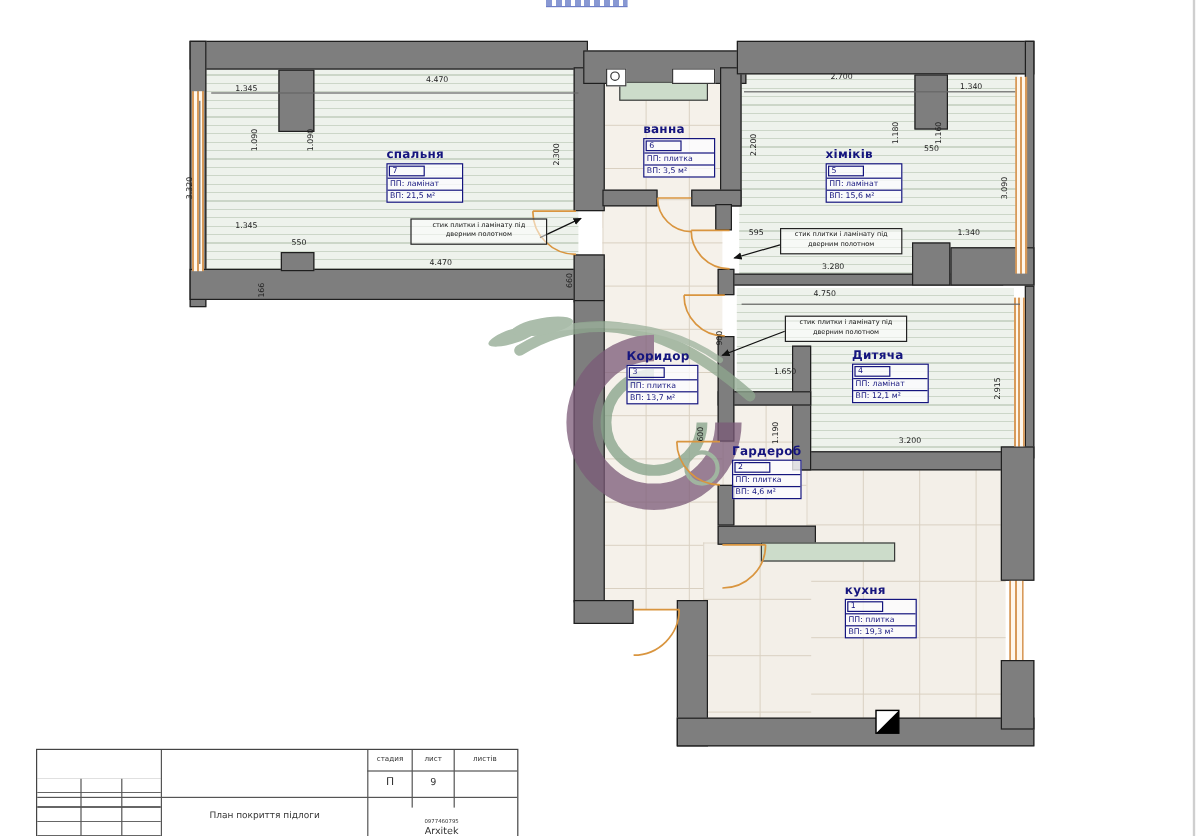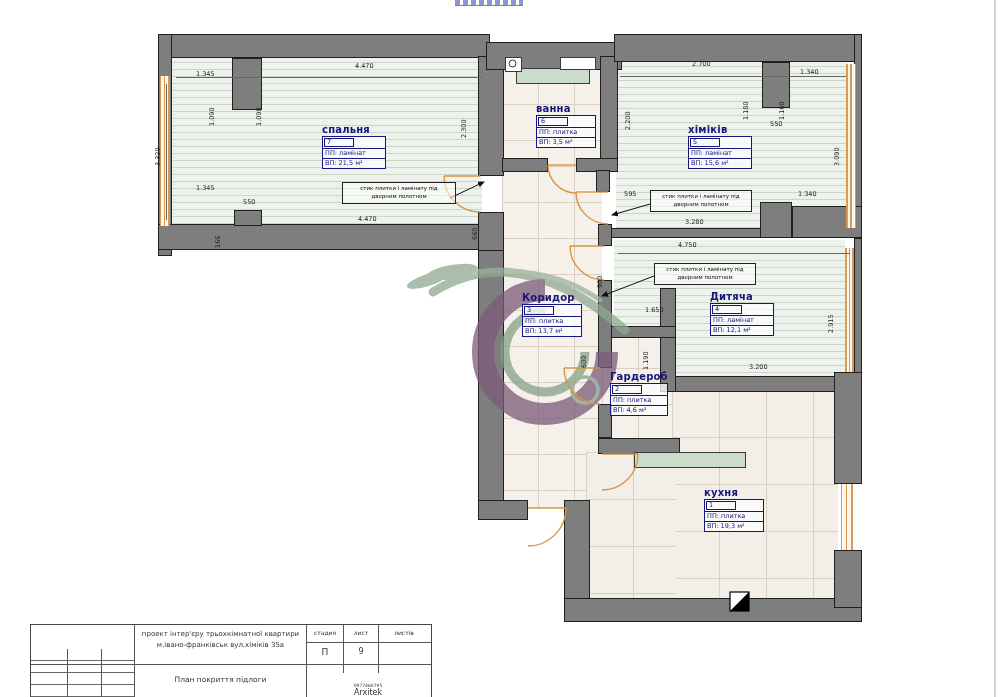--- a/index.html
+++ b/index.html
@@ -275,24 +275,20 @@
     <div class="vline" style="left:103px;top:0;width:1px;height:72px;"></div>
     <div class="vline" style="left:275px;top:0;width:1px;height:72px;"></div>
     <div class="vline" style="left:312px;top:0;width:1px;height:48px;"></div>
     <div class="vline" style="left:347px;top:0;width:1px;height:48px;"></div>
     <div class="hline" style="left:275px;top:17px;width:125px;height:1px;"></div>
     <div class="hline" style="left:0;top:39px;width:400px;height:1px;"></div>
     <div class="tb-rows"></div>
     <div class="vline" style="left:36px;top:24px;width:1px;height:48px;"></div>
     <div class="vline" style="left:70px;top:24px;width:1px;height:48px;"></div>
 
-    <div class="cell" style="left:104px;top:4px;width:171px;font-size:7px;line-height:1.5;">
-      <div>проект інтер'єру трьохкімнатної квартири</div>
-      <div>м.івано-франківськ вул.хіміків 35а</div>
-    </div>
     <div class="cell" style="left:104px;top:50px;width:171px;font-size:7.5px;text-align:center;">План покриття підлоги</div>
 
     <div class="cell" style="left:276px;top:4px;width:36px;font-size:6px;">стадия</div>
     <div class="cell" style="left:313px;top:4px;width:34px;font-size:6px;">лист</div>
     <div class="cell" style="left:348px;top:4px;width:50px;font-size:6px;">листів</div>
     <div class="cell" style="left:276px;top:22px;width:36px;font-size:9px;">П</div>
     <div class="cell" style="left:313px;top:22px;width:34px;font-size:8px;">9</div>
     <div class="cell" style="left:348px;top:22px;width:50px;font-size:8px;"></div>
 
     <div class="cell" style="left:276px;top:47px;width:122px;font-size:8px;margin-top:16px;">Arxitek</div>

